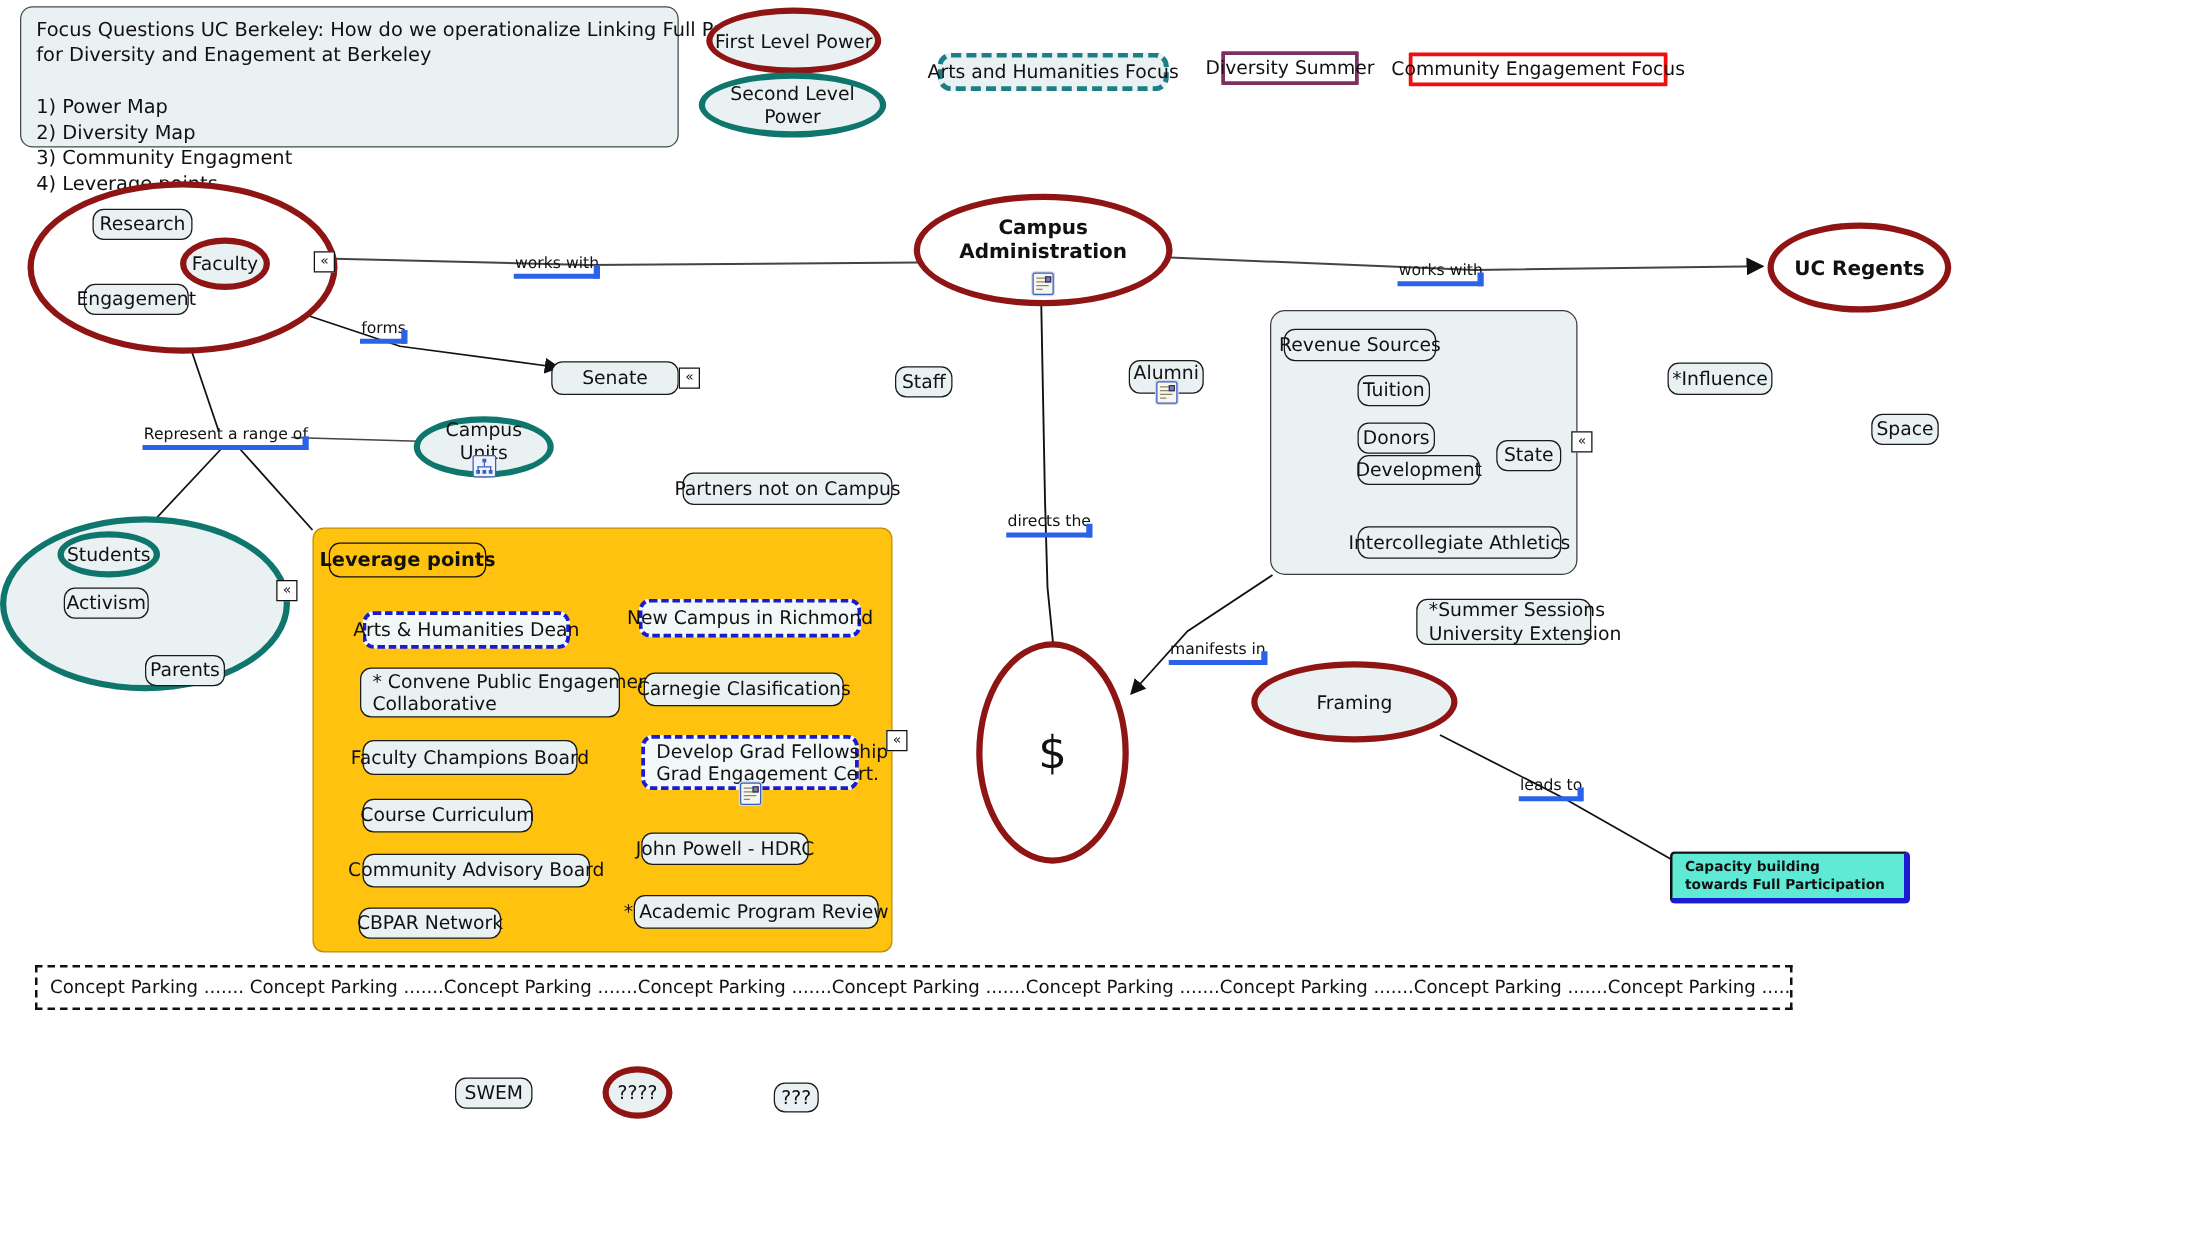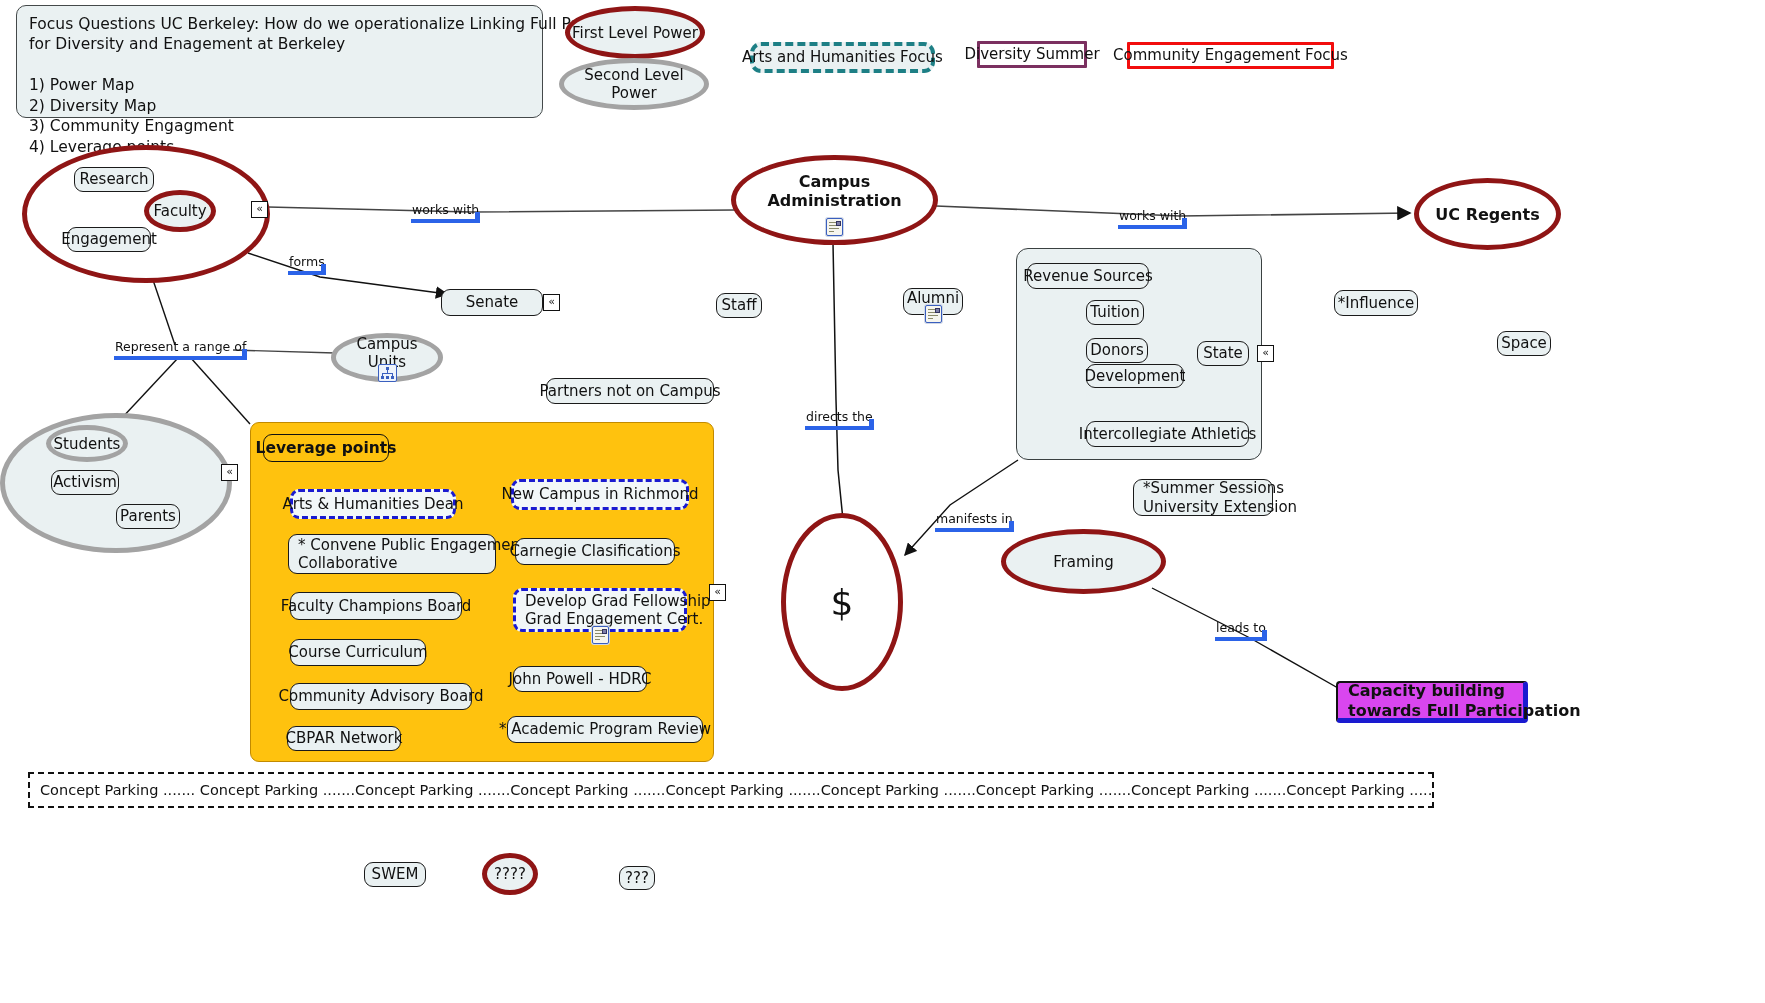--- a/index.html
+++ b/index.html
@@ -47,21 +47,21 @@
     border-radius:50%;
     display:flex;
     align-items:center;
     justify-content:center;
     text-align:center;
     font-size:15px;
     color:#111;
   }
   .ell.red{border:5px solid #8f1515;background:#eaf1f2;}
   .ell.red.hollow{background:#ffffff;}
-  .ell.green{border:5px solid #a3a3a3;background:#eaf1f2;}
+  .ell.green{border:5px solid #0f766e;background:#eaf1f2;}
   .ell.green.hollow{background:#eaf1f2;}
 
   
   .groupbox{
     position:absolute;
     box-sizing:border-box;
     background:#eaf1f2;
     border:1px solid #3a4041;
     border-radius:12px;
   }
@@ -88,26 +88,26 @@
     border-radius:11px;
   }
   .node.purple{border:3px solid #7b3060;background:#ffffff;border-radius:1px;}
   .node.redline{border:3px solid #f20d0d;background:#ffffff;border-radius:1px;}
 
   .node.boldlabel{font-weight:bold;font-size:15.5px;}
 
   
   .capacity{
     position:absolute;box-sizing:border-box;
-    background:#d946ef;
+    background:#5eead4;
     border:2px solid #111;
     border-right:5px solid #1a1ad0;
     border-bottom:5px solid #1a1ad0;
     border-radius:4px;
-    font-weight:bold;font-size:16px;line-height:1.25;
+    font-weight:bold;font-size:11px;line-height:1.25;
     color:#111;
     display:flex;align-items:center;
     padding:4px 10px;
     white-space:pre;
   }
 
   
   .parking{
     position:absolute;box-sizing:border-box;
     border:2px dashed #111;
@@ -249,21 +249,21 @@
   </div>
   <div class="handle" style="left:251px;top:201px;">«</div>
 
   <div class="ell green hollow" style="left:0px;top:413px;width:232px;height:140px;"></div>
   <div class="ell green" style="left:46px;top:425px;width:82px;height:37px;">
     <span>Students</span>
   </div>
   <div class="node" style="left:51px;top:470px;width:68px;height:25px;">
     <span>Activism</span>
   </div>
-  <div class="node" style="left:116px;top:504px;width:64px;height:25px;">
+  <div class="node" style="left:116px;top:524px;width:64px;height:25px;">
     <span>Parents</span>
   </div>
   <div class="handle" style="left:221px;top:464px;">«</div>
 
   <div class="ell green" style="left:331px;top:333px;width:112px;height:49px;">
     <span style="position:relative;top:-5px">Campus Units</span>
   </div>
   <div class="orgicon" style="left:378px;top:364px;">
     <s style="left:7px;top:2px;width:3px;height:3px;"></s>
     <s style="left:8px;top:5px;width:1px;height:3px;"></s>
@@ -322,21 +322,21 @@
   <div class="groupbox" style="left:1016px;top:248px;width:246px;height:212px;"></div>
   <div class="node" style="left:1027px;top:263px;width:122px;height:26px;">
     <span>Revenue Sources</span>
   </div>
   <div class="node" style="left:1086px;top:300px;width:58px;height:25px;">
     <span>Tuition</span>
   </div>
   <div class="node" style="left:1086px;top:338px;width:62px;height:25px;">
     <span>Donors</span>
   </div>
-  <div class="node" style="left:1197px;top:341px;width:52px;height:25px;">
+  <div class="node" style="left:1197px;top:352px;width:52px;height:25px;">
     <span>State</span>
   </div>
   <div class="node" style="left:1086px;top:364px;width:98px;height:24px;">
     <span>Development</span>
   </div>
   <div class="node" style="left:1086px;top:421px;width:163px;height:26px;">
     <span>Intercollegiate Athletics</span>
   </div>
   <div class="handle" style="left:1257px;top:345px;">«</div>
 

